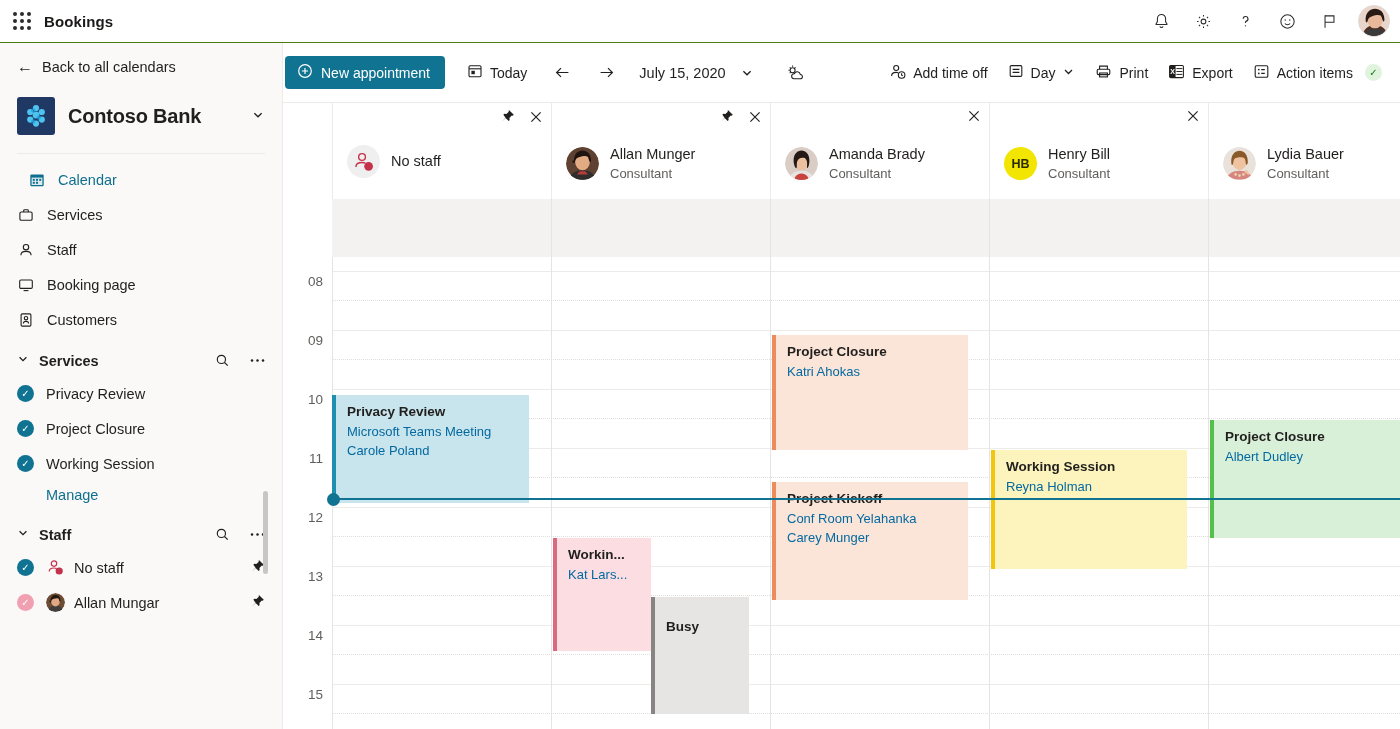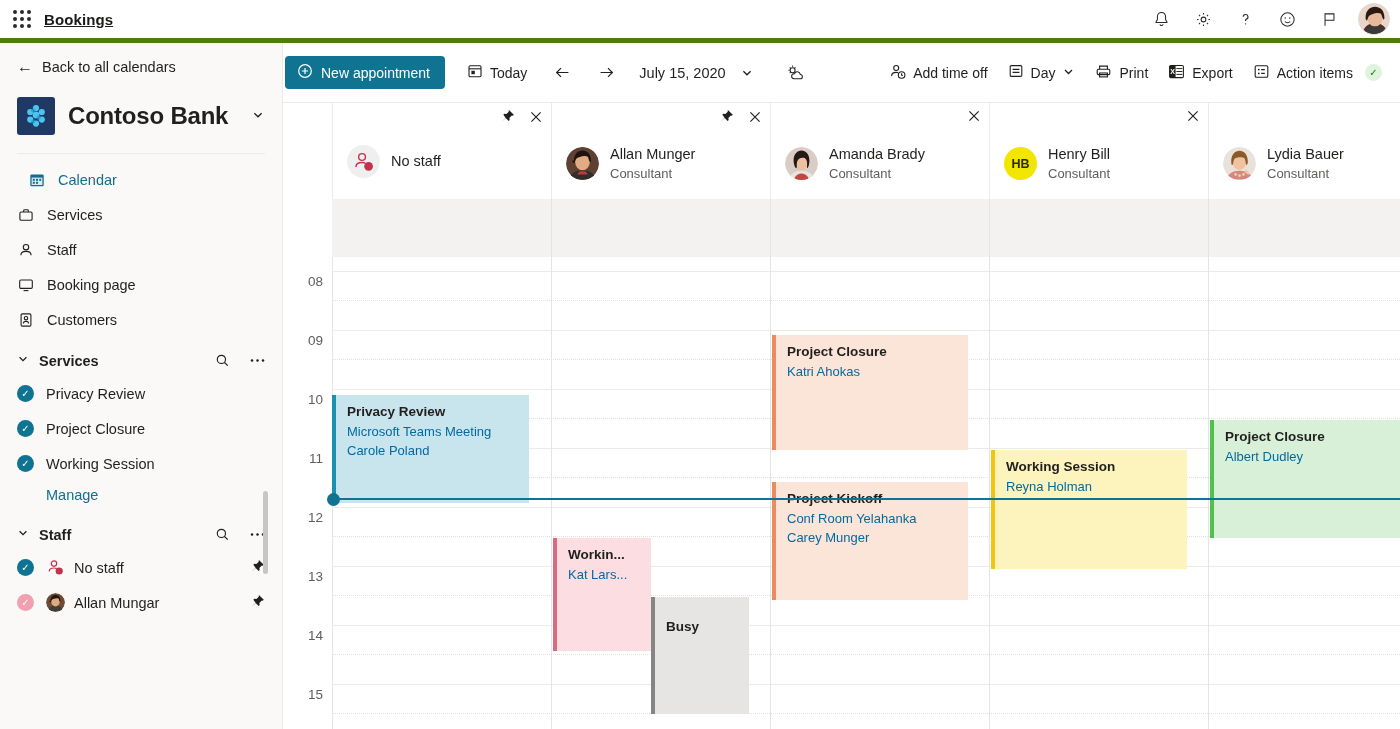--- a/index.html
+++ b/index.html
@@ -9,22 +9,21 @@
     background: #ffffff;
     overflow: hidden;
     color: #201f1e;
   }
   #app { position: relative; width: 1400px; height: 729px; }
 
   
   .suitebar {
     position: absolute; top: 0; left: 0; width: 1400px; height: 43px;
     background: #ffffff; display: flex; align-items: center;
-    border-bottom: 5px solid #4d7c0f;
-    text-decoration: underline;
+    border-bottom: 1px solid #4d7c0f;
   }
   .waffle { width: 44px; display: flex; align-items: center; justify-content: center; cursor: pointer; }
   .waffle-grid { display: grid; grid-template-columns: repeat(3, 4px); grid-gap: 3px; }
   .waffle-grid i { width: 4px; height: 4px; background: #2b2b2b; border-radius: 50%; display: block; }
   .suite-title { font-size: 15px; font-weight: 700; color: #1b1a19; letter-spacing: .1px; }
   .suite-right { margin-left: auto; display: flex; align-items: center; gap: 4px; padding-right: 10px; }
   .sb-icon {
     width: 38px; height: 38px; display: flex; align-items: center; justify-content: center;
     cursor: pointer; border-radius: 3px; color: #3b3a39;
   }
@@ -42,21 +41,21 @@
     display: flex; align-items: center; gap: 9px; height: 48px;
     padding: 0 17px; font-size: 14.5px; color: #201f1e; cursor: pointer;
   }
   .back-arrow { font-size: 16px; line-height: 1; color: #201f1e; }
   .brand-row { display: flex; align-items: center; gap: 13px; padding: 6px 17px 18px 17px; }
   .brand-logo {
     width: 38px; height: 38px; border-radius: 3px;
     background: #1f3864; display: flex; align-items: center; justify-content: center;
     flex: none;
   }
-  .brand-name { font-size: 24px; font-weight: 700; color: #201f1e; letter-spacing: -.2px; }
+  .brand-name { font-size: 20px; font-weight: 700; color: #201f1e; letter-spacing: -.2px; }
   .brand-chev { margin-left: auto; color: #201f1e; font-size: 13px; }
   .nav-sep { height: 1px; background: #edebe9; margin: 0 17px 8px 17px; }
   .nav { padding: 0 0 8px 0; }
   .nav-item {
     display: flex; align-items: center; gap: 13px; height: 35px;
     padding: 0 17px; font-size: 14.5px; color: #201f1e; cursor: pointer;
   }
   .nav-item.active { color: #0f6f8f; padding-left: 28px; }
   .nav-item .ic { width: 17px; display: flex; align-items: center; justify-content: center; flex: none; }
 

